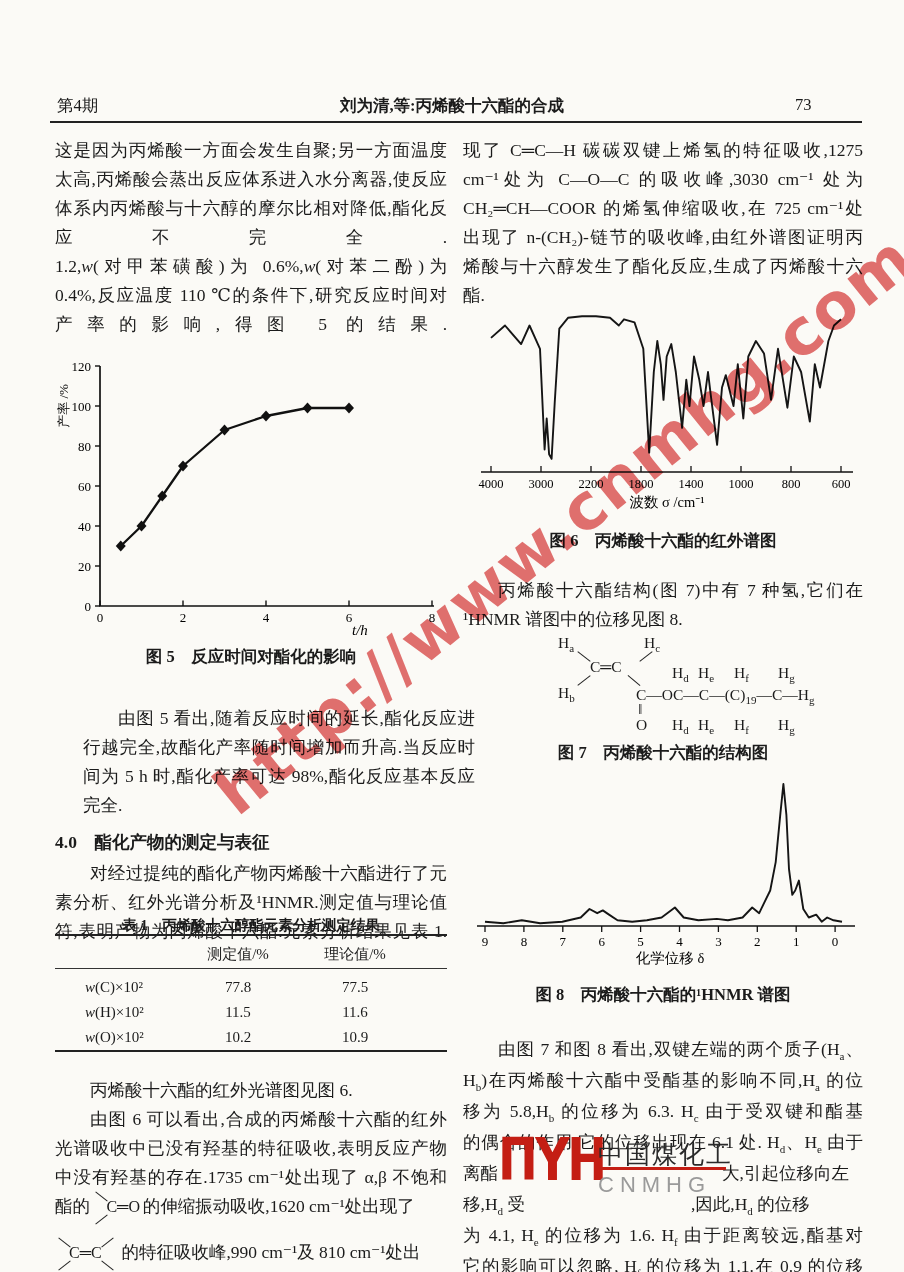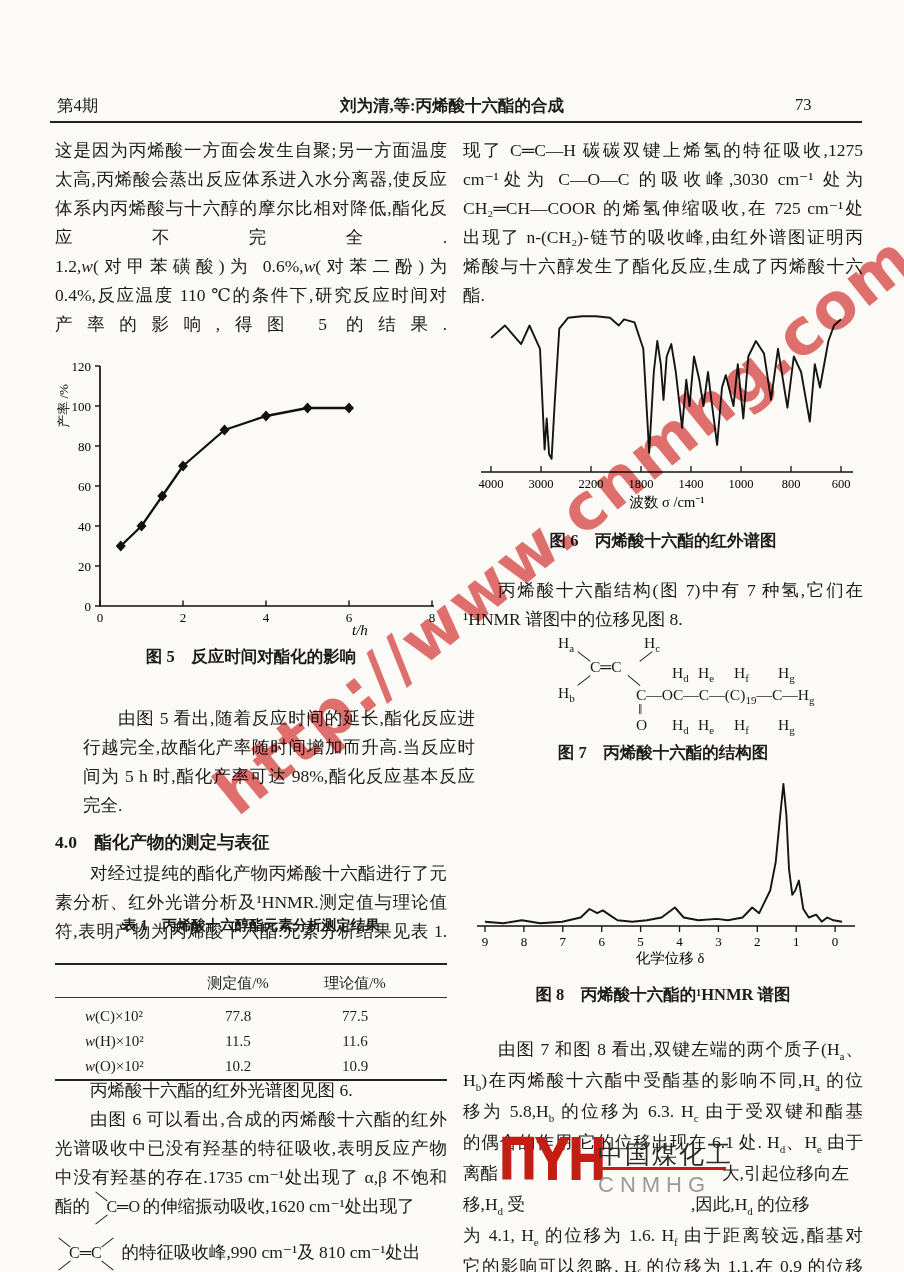--- a/index.html
+++ b/index.html
@@ -13,21 +13,21 @@
   
   .col{font-size:17.5px;}
   .jline{height:29px;line-height:29px;overflow:hidden;text-align:justify;}
   .jline::after{content:"";display:inline-block;width:100%;height:0;}
   .jline.ind{text-indent:2em;}
   .jline.nojust::after{display:none;}
   .lh31 .jline{height:31px;line-height:31px;}
   .cap{font-weight:bold;font-size:16.5px;text-align:center;}
   .h2{font-weight:bold;font-size:17.5px;}
   
-  .tbl{font-size:15px;margin-top:29px;}
+  .tbl{font-size:15px;}
   .tbl .cell{position:absolute;height:22px;line-height:22px;}
   .tcap{font-weight:bold;font-size:14.5px;text-align:center;}
   .thin{background:#333;height:1px;}
   
   .tk{font:13px "Liberation Serif",serif;}
   .tki{font:italic 15px "Liberation Serif",serif;}
   .tk2{font:12.5px "Liberation Serif",serif;}
   .tk3{font:14.5px "Liberation Serif",serif;}
   
   .chemline{height:44px;line-height:44px;white-space:nowrap;font-size:17.5px;}

